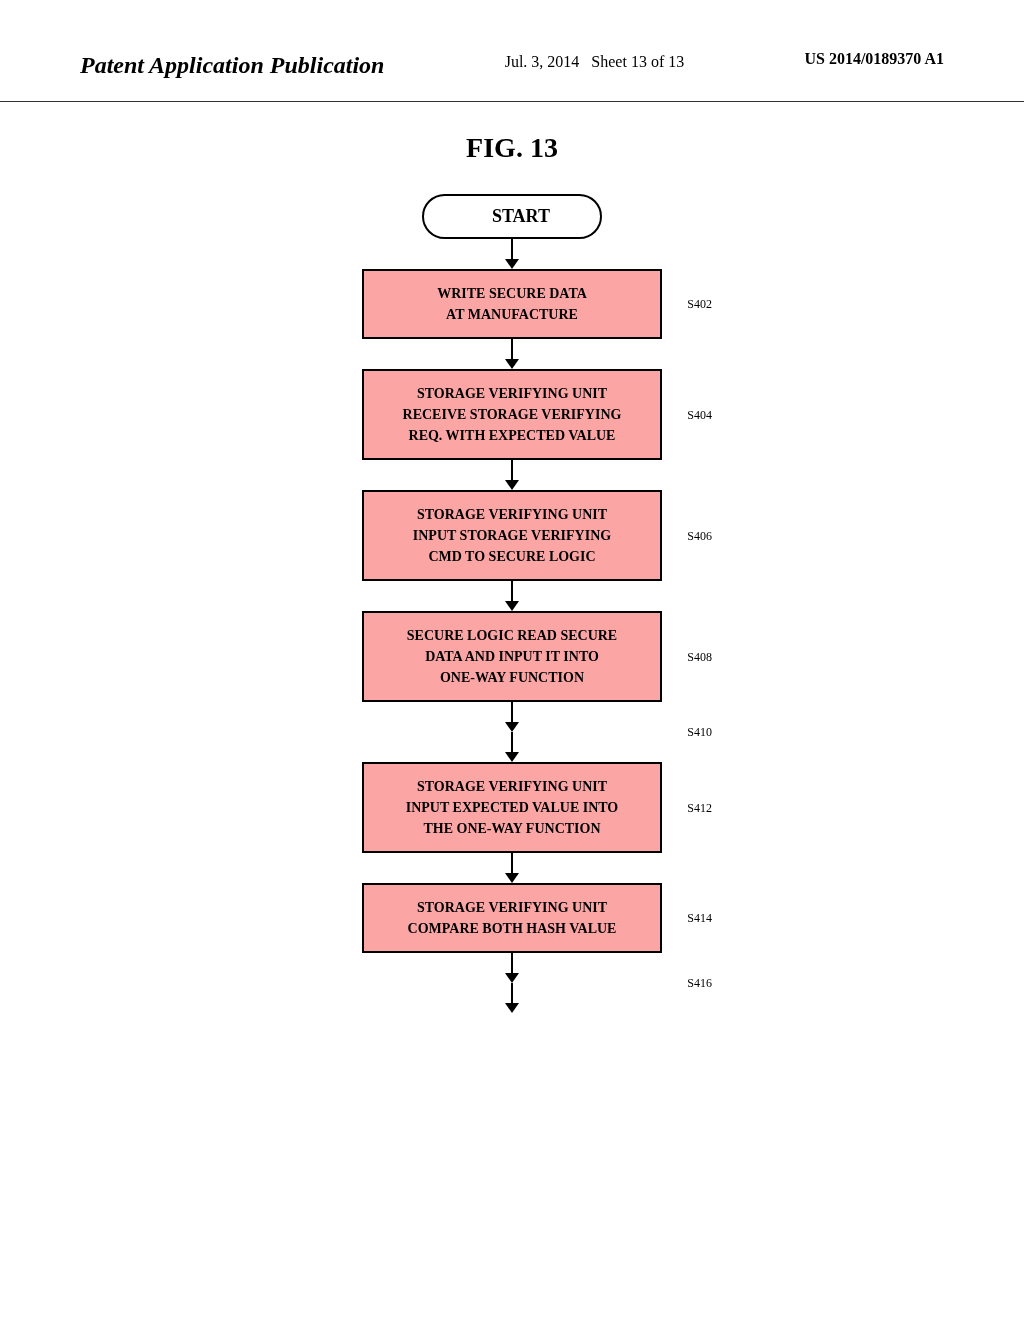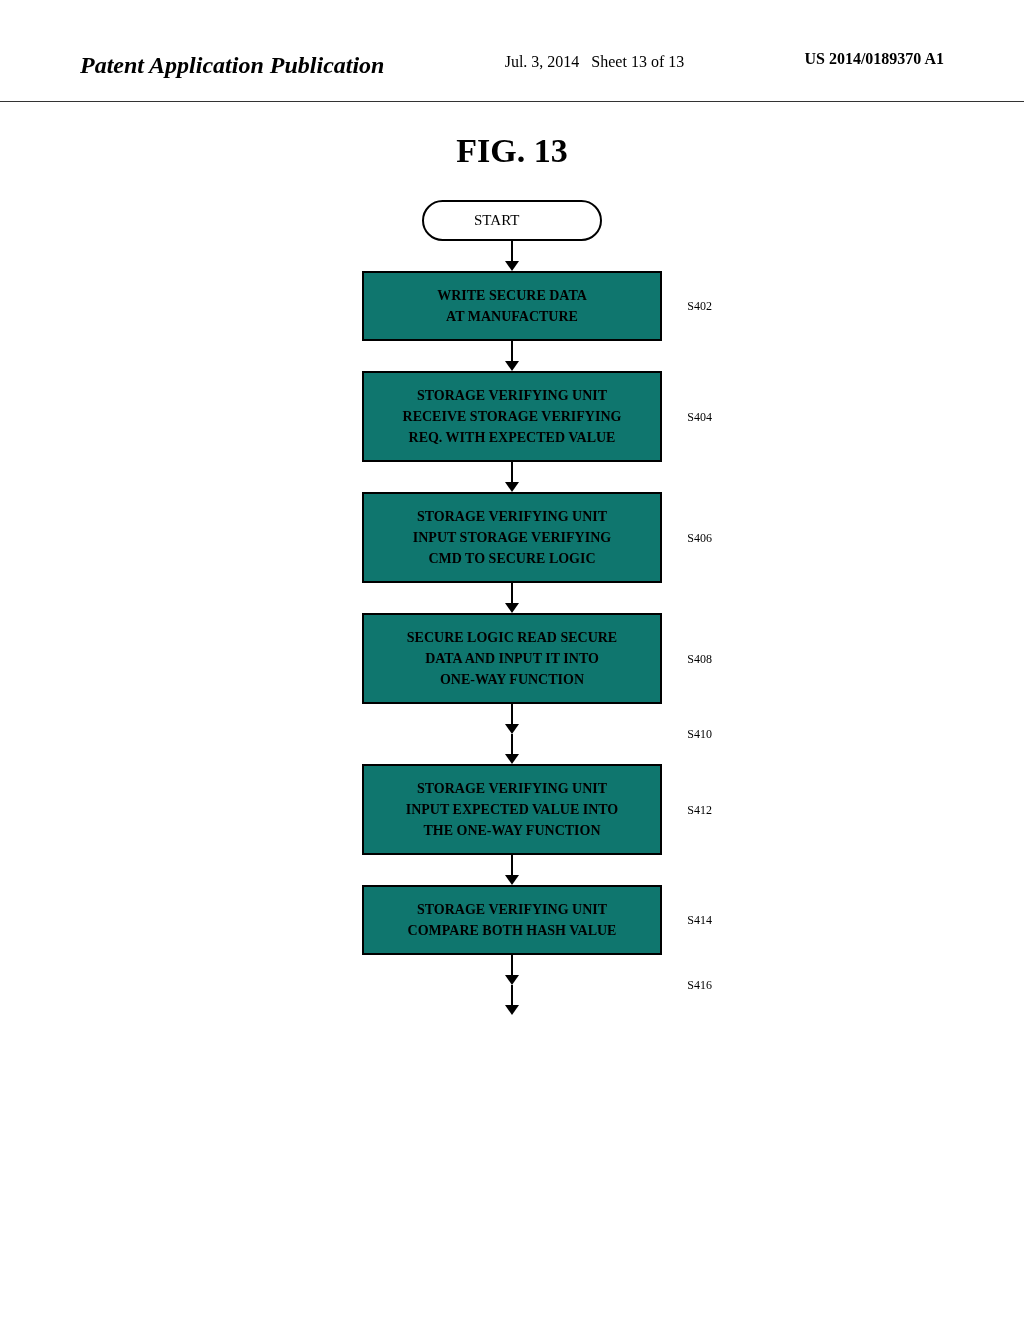--- a/index.html
+++ b/index.html
@@ -55,57 +55,57 @@
     
     .content {
       padding: 30px 80px 40px 80px;
       display: flex;
       flex-direction: column;
       align-items: center;
     }
 
     
     .fig-title {
-      font-size: 34px;
+      font-size: 28px;
       font-weight: bold;
       text-align: right;
       margin-bottom: 30px;
       color: #000;
     }
 
     
     .flowchart {
       display: flex;
       flex-direction: column;
       align-items: center;
       width: 100%;
       position: relative;
     }
 
     
     .oval {
       border: 2px solid #000;
       border-radius: 40px;
       padding: 10px 50px;
-      font-size: 15px;
-      font-weight: normal;
-      text-align: left;
+      font-size: 18px;
+      font-weight: bold;
+      text-align: right;
       background: #fff;
       min-width: 180px;
       color: #000;
     }
 
     
     .rect-box {
       border: 2px solid #000;
       padding: 12px 20px;
       font-size: 14px;
       font-weight: bold;
       text-align: center;
-      background: #0f766e;
+      background: #fca5a5;
       width: 300px;
       color: #000;
       line-height: 1.5;
       position: relative;
     }
 
     
     .step-wrapper {
       display: flex;
       align-items: center;

